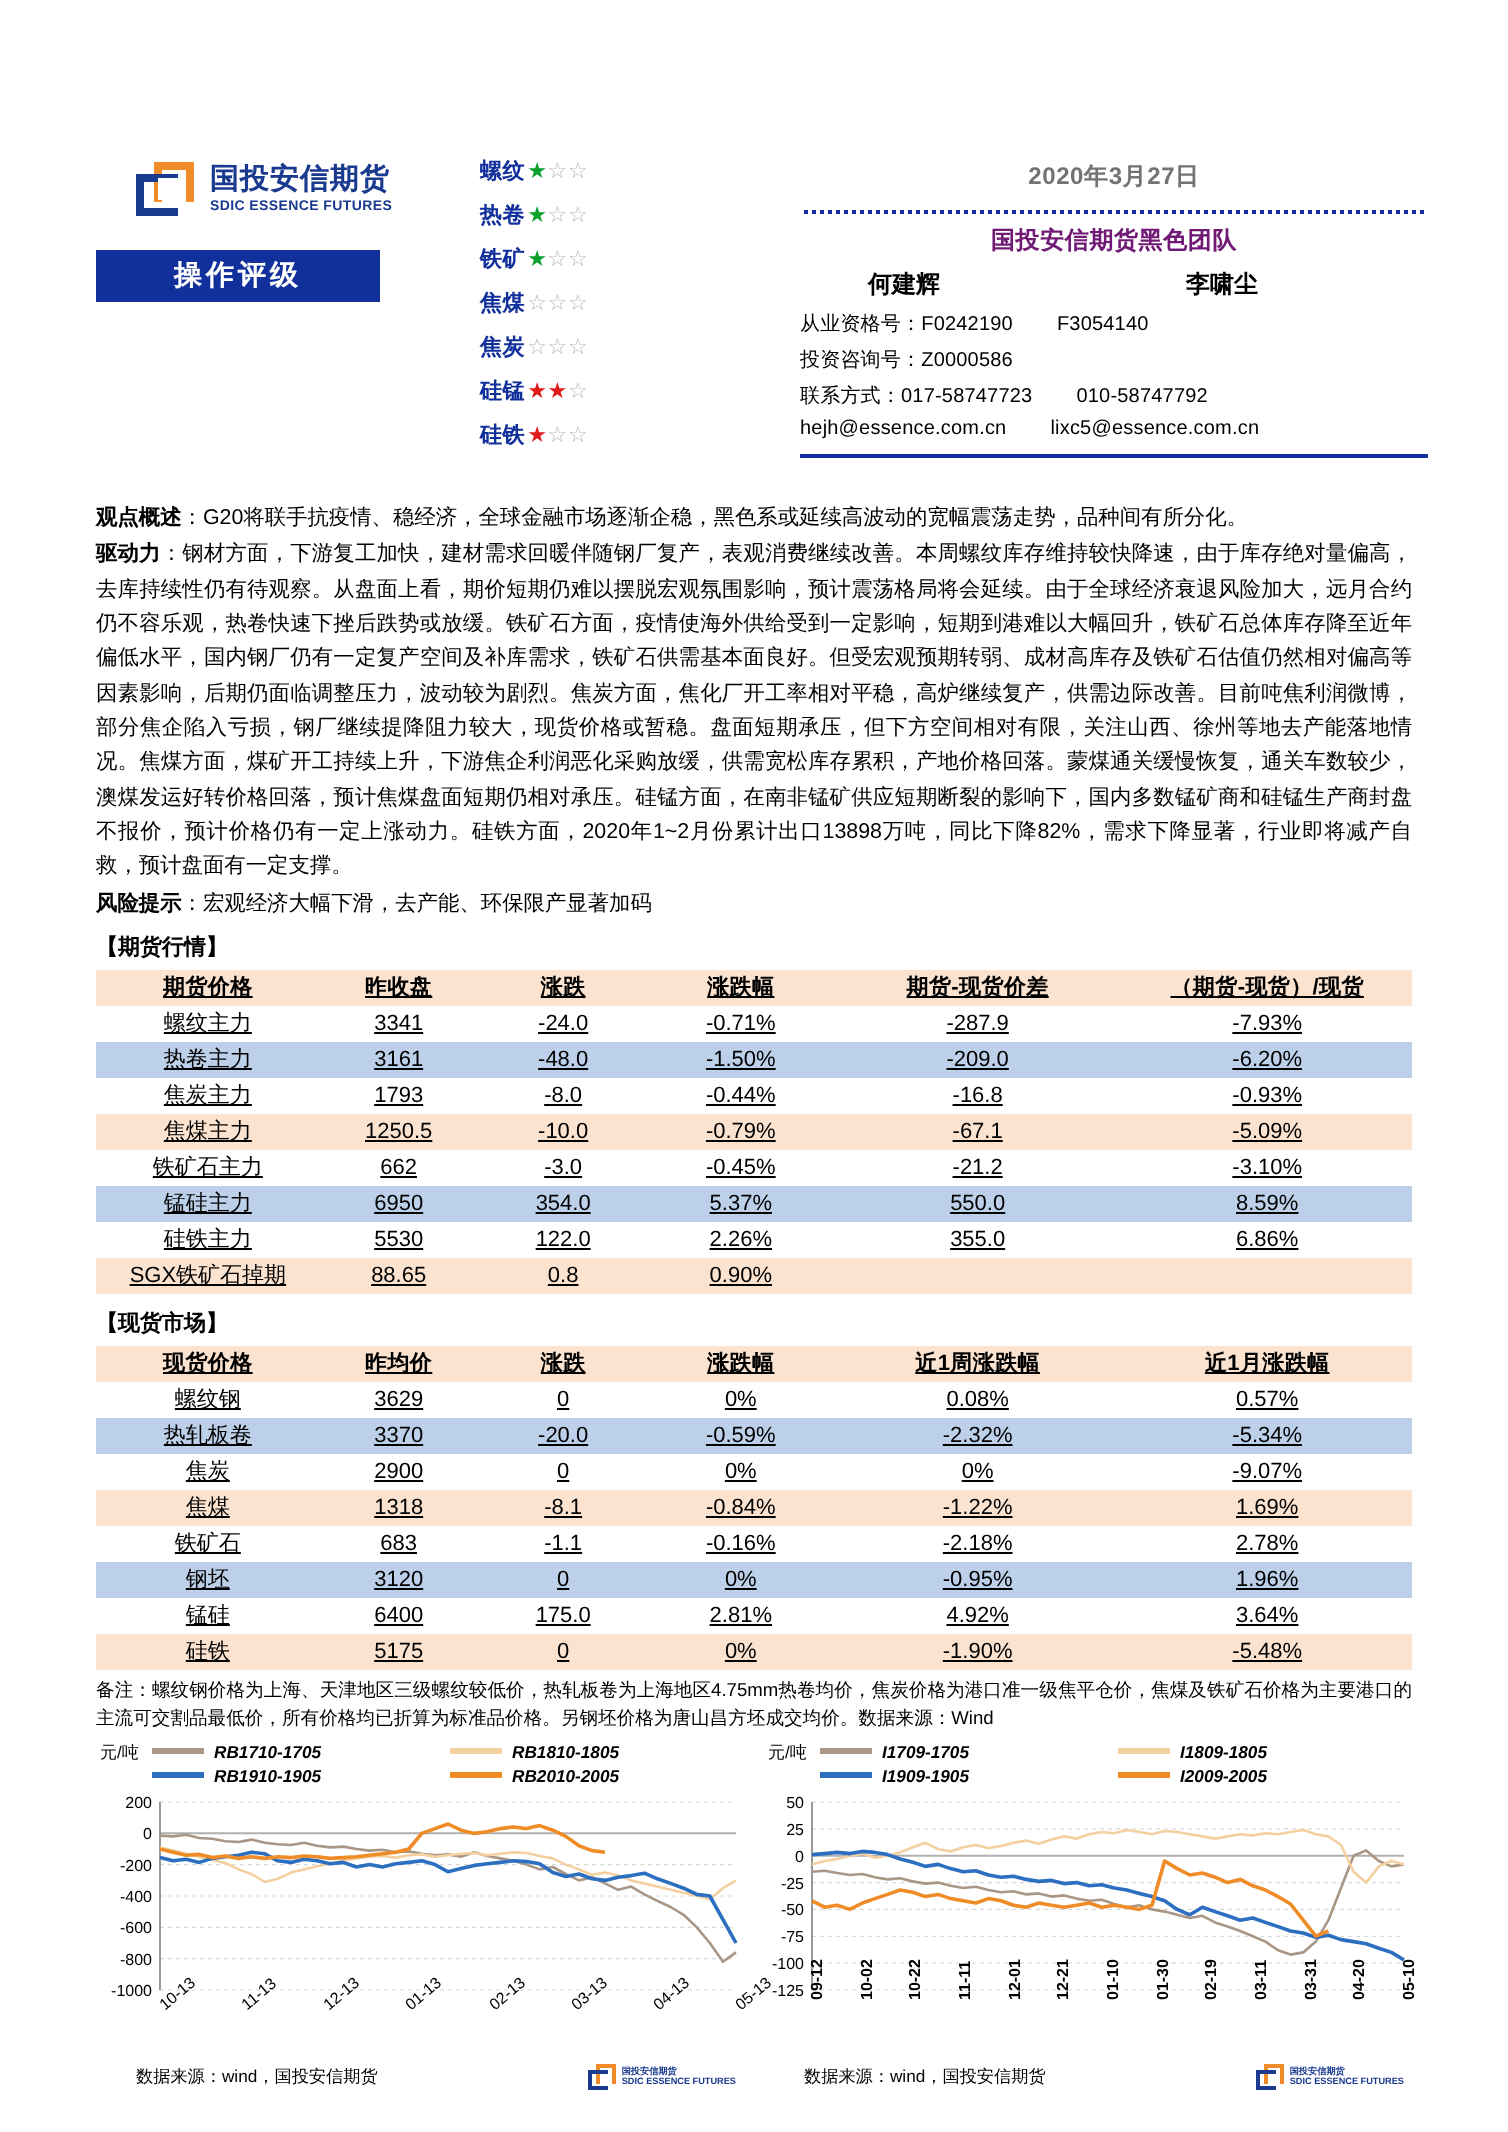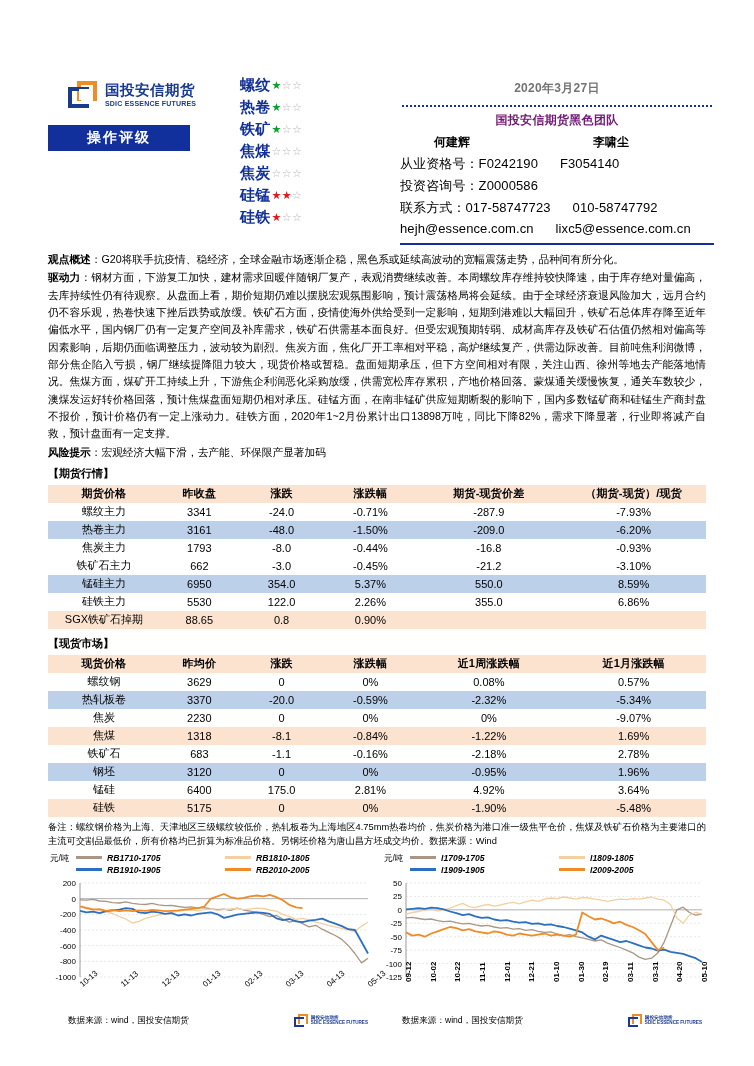--- a/index.html
+++ b/index.html
@@ -31,53 +31,53 @@
   .logo-text-cn { font-size:14.5px; font-weight:bold; color:#1a3a8f; letter-spacing:.5px; line-height:1.1; }
   .logo-text-en { font-size:7px; font-weight:bold; color:#1a3a8f; letter-spacing:.2px; line-height:1.1; margin-top:1px; }
   .rating-btn {
     margin:16px 0 0 8px; width:142px; height:26px; background:#12309b;
     color:#fff; font-size:14px; font-weight:bold; letter-spacing:2px;
     display:flex; align-items:center; justify-content:center;
   }
 
   .hdr-mid { width:160px; flex:0 0 160px; padding-top:4px; }
   .rate-row { display:flex; align-items:center; height:21px; margin-bottom:1px; }
-  .rate-name { font-size:15px; font-weight:bold; color:#12309b; letter-spacing:.3px; }
+  .rate-name { font-size:11px; font-weight:bold; color:#12309b; letter-spacing:.3px; }
   .stars { font-size:11px; letter-spacing:.3px; margin-left:1px; }
   .star-e { color:#b9b9b9; }
 
   .hdr-right { flex:1 1 auto; padding-top:2px; position:relative; }
   .banner {
     width:184px; height:24px; background:#f29244; color:#fff;
     font-size:13px; font-weight:bold; letter-spacing:1px;
     display:flex; align-items:center; justify-content:center;
     margin:0 auto 0 auto;
     clip-path:polygon(0 0, 100% 0, 92% 100%, 0 100%);
     position:relative; left:-6px;
   }
   .rep-date { text-align:center; font-size:12px; font-weight:bold; color:#737373; margin-top:7px; letter-spacing:.3px; }
   .dotted-sep { border-top:2px dotted #12309b; margin:8px 2px 0 2px; }
   .team-title { text-align:center; font-size:12px; font-weight:bold; color:#701a75; margin-top:5px; letter-spacing:.3px; }
   .people { display:flex; margin-top:5px; padding-left:34px; }
   .people .p { width:118px; font-size:12px; font-weight:bold; text-align:left; }
   .people .p.second { text-align:center; }
-  .info-line { font-size:13px; margin-top:4px; white-space:nowrap; letter-spacing:.1px; }
+  .info-line { font-size:10px; margin-top:4px; white-space:nowrap; letter-spacing:.1px; }
   .info-line .v2 { display:inline-block; margin-left:22px; }
   .blue-rule { height:2px; background:#12309b; margin-top:7px; }
 
   
   .article { padding:0 48px; margin-top:6px; }
   .para { font-size:10.7px; line-height:1.62; text-align:justify; color:#000; margin:0 0 1px 0; }
   .para b { font-weight:bold; }
 
   
   .sect-title { font-size:11px; font-weight:bold; padding:0 48px; margin:5px 0 2px 0; }
 
   
-  .tbl-wrap { padding:2px 48px; }
+  .tbl-wrap { padding:2px 48px;text-decoration:underline; }
   table.mt { width:100%; border-collapse:collapse; table-layout:fixed; }
   table.mt th {
     background:#fbe3d0; font-size:11px; font-weight:bold; color:#000;
     height:18px; text-align:center; padding:0; letter-spacing:.2px;
   }
   table.mt td {
     font-size:11px; text-align:center; height:18px; padding:0; color:#000;
   }
   tr.r-white td { background:#ffffff; }
   tr.r-blue  td { background:#bdd0ea; }
@@ -246,20 +246,28 @@
             <td class="neg">-6.20%</td>
           </tr>
           <tr class="r-white">
             <td>焦炭主力</td>
             <td>1793</td>
             <td class="neg">-8.0</td>
             <td class="neg">-0.44%</td>
             <td class="neg">-16.8</td>
             <td class="neg">-0.93%</td>
           </tr>
+          <tr class="r-peach">
+            <td>焦煤主力</td>
+            <td>1250.5</td>
+            <td class="neg">-10.0</td>
+            <td class="neg">-0.79%</td>
+            <td class="neg">-67.1</td>
+            <td class="neg">-5.09%</td>
+          </tr>
           <tr class="r-white">
             <td>铁矿石主力</td>
             <td>662</td>
             <td class="neg">-3.0</td>
             <td class="neg">-0.45%</td>
             <td class="neg">-21.2</td>
             <td class="neg">-3.10%</td>
           </tr>
           <tr class="r-blue">
             <td>锰硅主力</td>
@@ -322,21 +330,21 @@
           <tr class="r-blue">
             <td>热轧板卷</td>
             <td>3370</td>
             <td class="neg">-20.0</td>
             <td class="neg">-0.59%</td>
             <td class="neg">-2.32%</td>
             <td class="neg">-5.34%</td>
           </tr>
           <tr class="r-white">
             <td>焦炭</td>
-            <td>2230</td>
+            <td>2900</td>
             <td class="zero">0</td>
             <td class="zero">0%</td>
             <td class="zero">0%</td>
             <td class="neg">-9.07%</td>
           </tr>
           <tr class="r-peach">
             <td>焦煤</td>
             <td>1318</td>
             <td class="neg">-8.1</td>
             <td class="neg">-0.84%</td>

